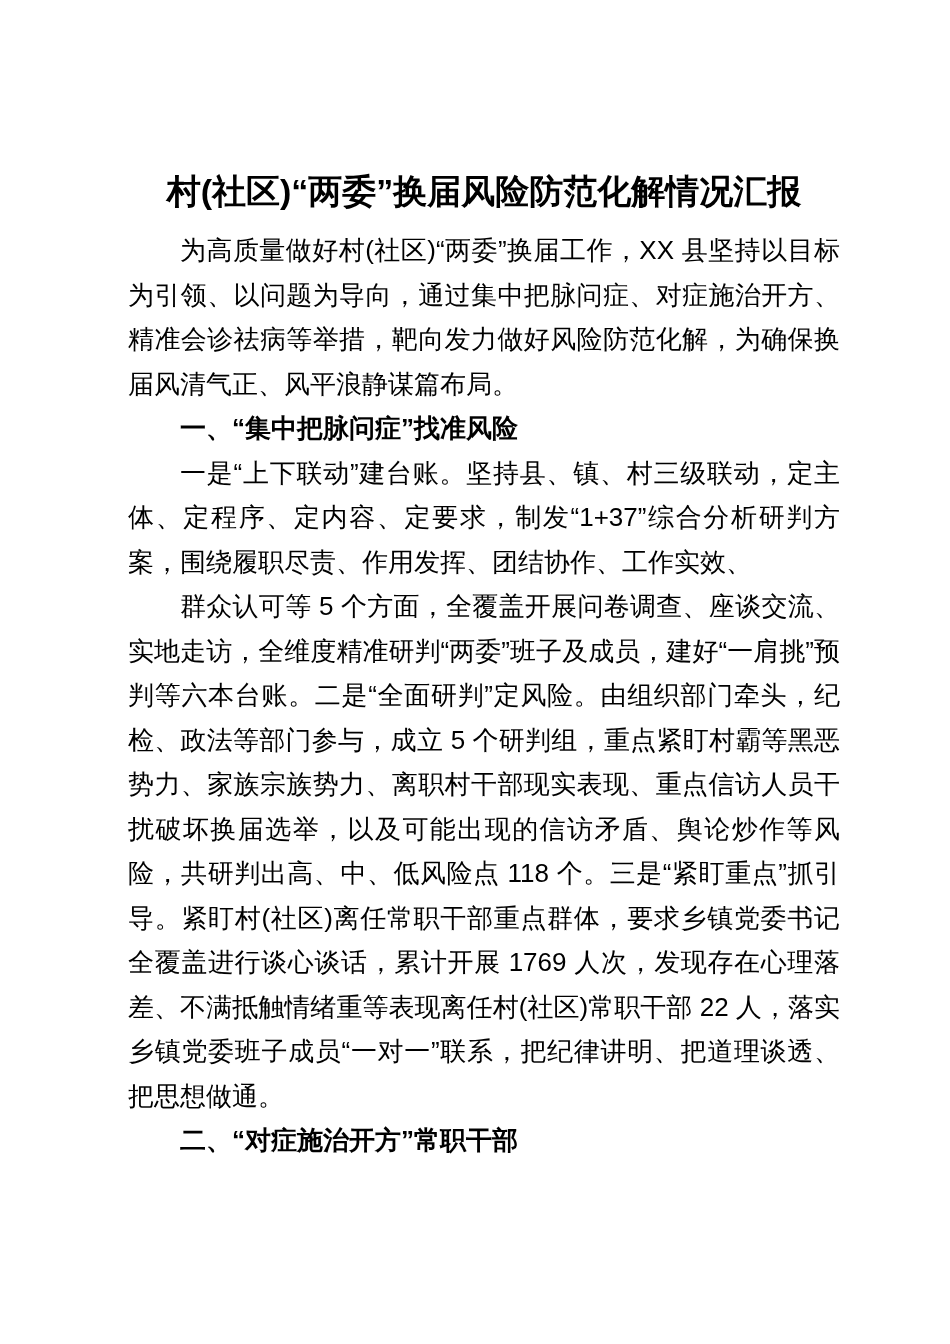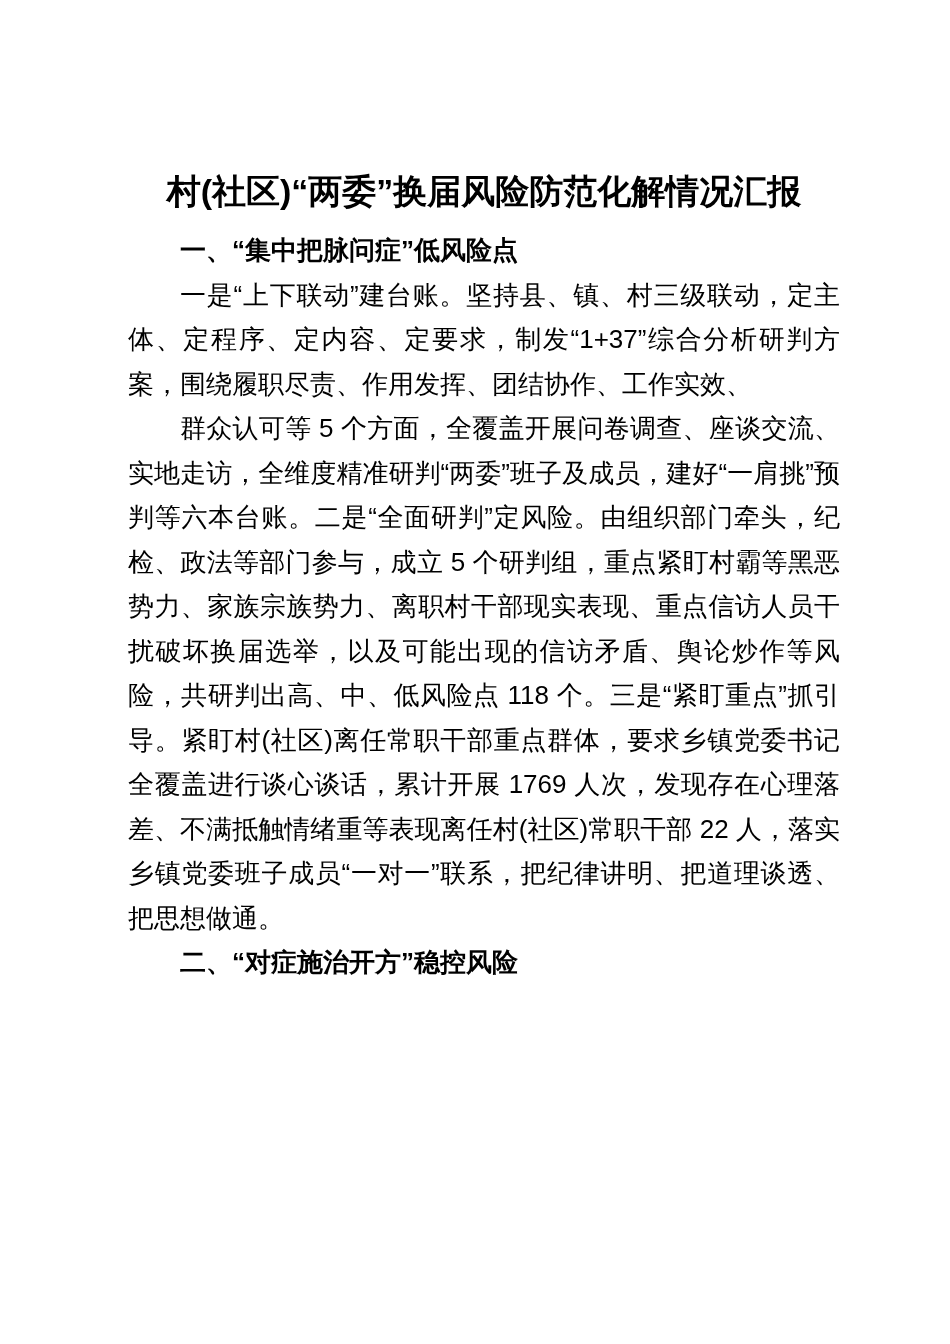--- a/index.html
+++ b/index.html
@@ -46,18 +46,19 @@
     font-weight: 700;
     text-align: left;
   }
 </style>
 </head>
 <body>
 
 <div class="doc-page">
   <h1 class="doc-title">村(社区)“两委”换届风险防范化解情况汇报</h1>
   <div class="doc-body">
-      <h2 class="heading">一、“集中把脉问症”低风险点</h2>
+      <p class="paragraph">为高质量做好村(社区)“两委”换届工作，XX 县坚持以目标为引领、以问题为导向，通过集中把脉问症、对症施治开方、精准会诊祛病等举措，靶向发力做好风险防范化解，为确保换届风清气正、风平浪静谋篇布局。</p>
+      <h2 class="heading">一、“集中把脉问症”找准风险</h2>
       <p class="paragraph">一是“上下联动”建台账。坚持县、镇、村三级联动，定主体、定程序、定内容、定要求，制发“1+37”综合分析研判方案，围绕履职尽责、作用发挥、团结协作、工作实效、</p>
       <p class="paragraph">群众认可等 5 个方面，全覆盖开展问卷调查、座谈交流、实地走访，全维度精准研判“两委”班子及成员，建好“一肩挑”预判等六本台账。二是“全面研判”定风险。由组织部门牵头，纪检、政法等部门参与，成立 5 个研判组，重点紧盯村霸等黑恶势力、家族宗族势力、离职村干部现实表现、重点信访人员干扰破坏换届选举，以及可能出现的信访矛盾、舆论炒作等风险，共研判出高、中、低风险点 118 个。三是“紧盯重点”抓引导。紧盯村(社区)离任常职干部重点群体，要求乡镇党委书记全覆盖进行谈心谈话，累计开展 1769 人次，发现存在心理落差、不满抵触情绪重等表现离任村(社区)常职干部 22 人，落实乡镇党委班子成员“一对一”联系，把纪律讲明、把道理谈透、把思想做通。</p>
-      <h2 class="heading">二、“对症施治开方”稳控风险</h2>
+      <h2 class="heading">二、“对症施治开方”常职干部</h2>
     </div>
 </div>
 
 </body></html>

